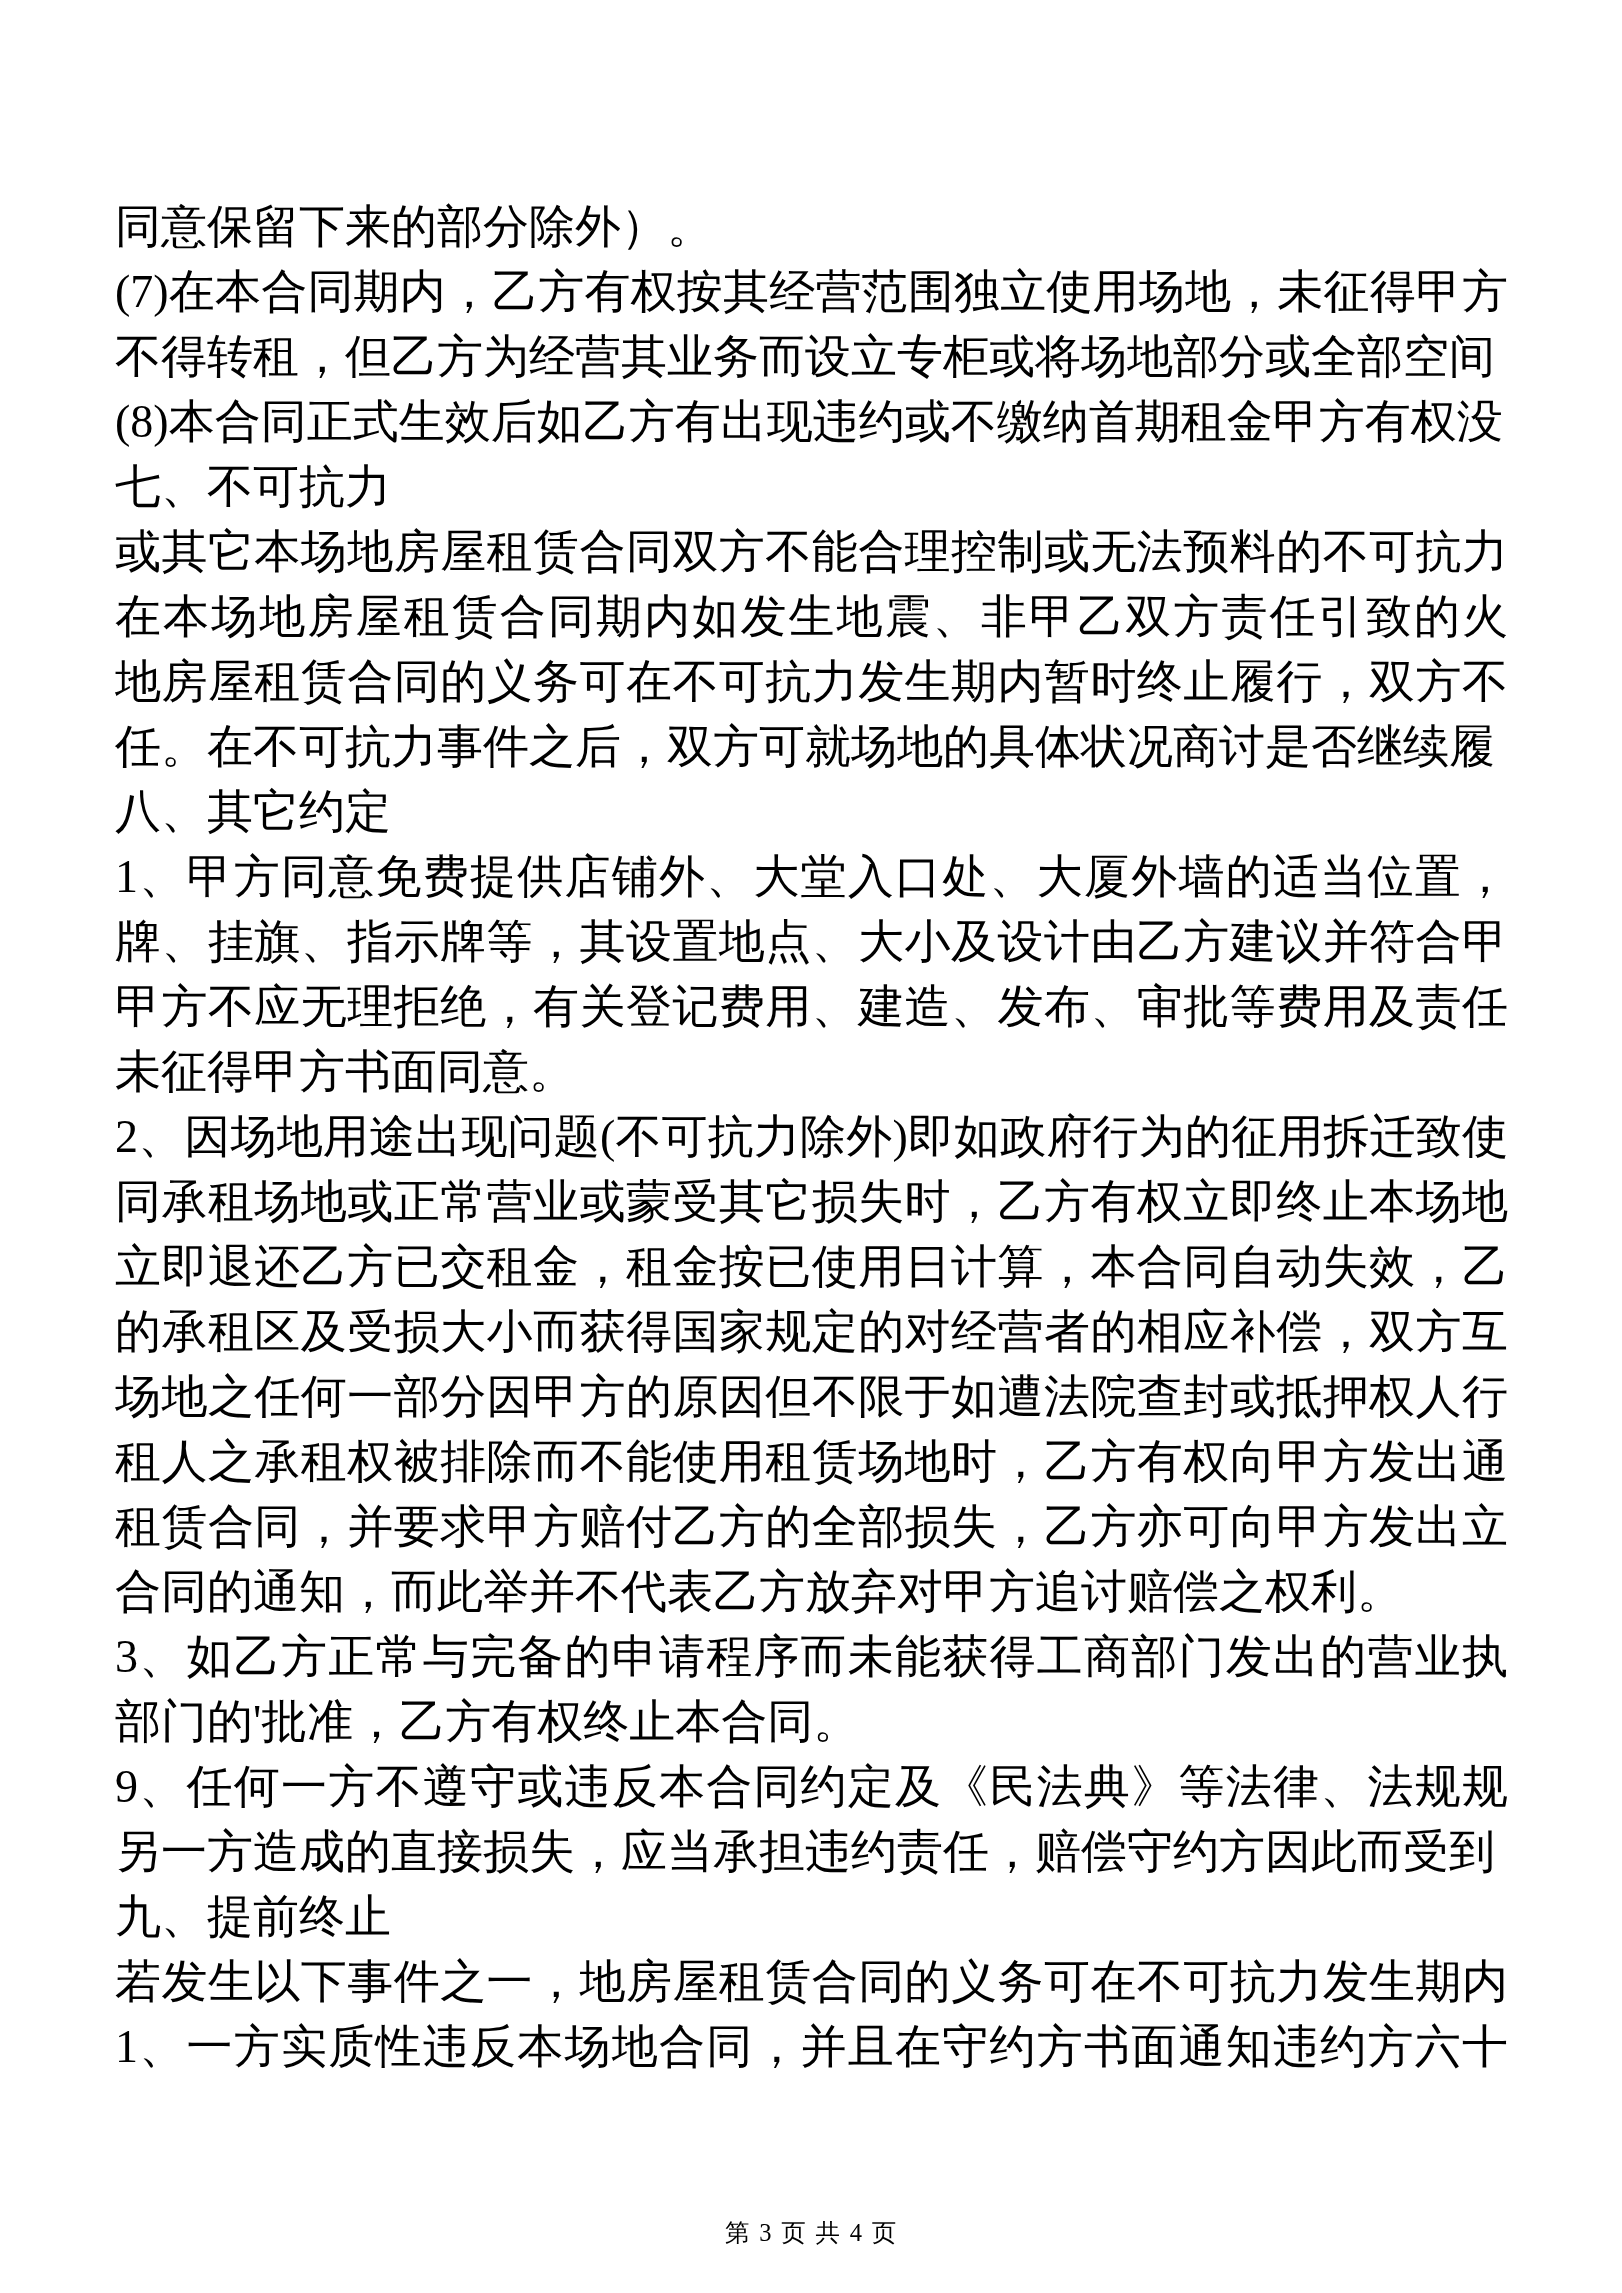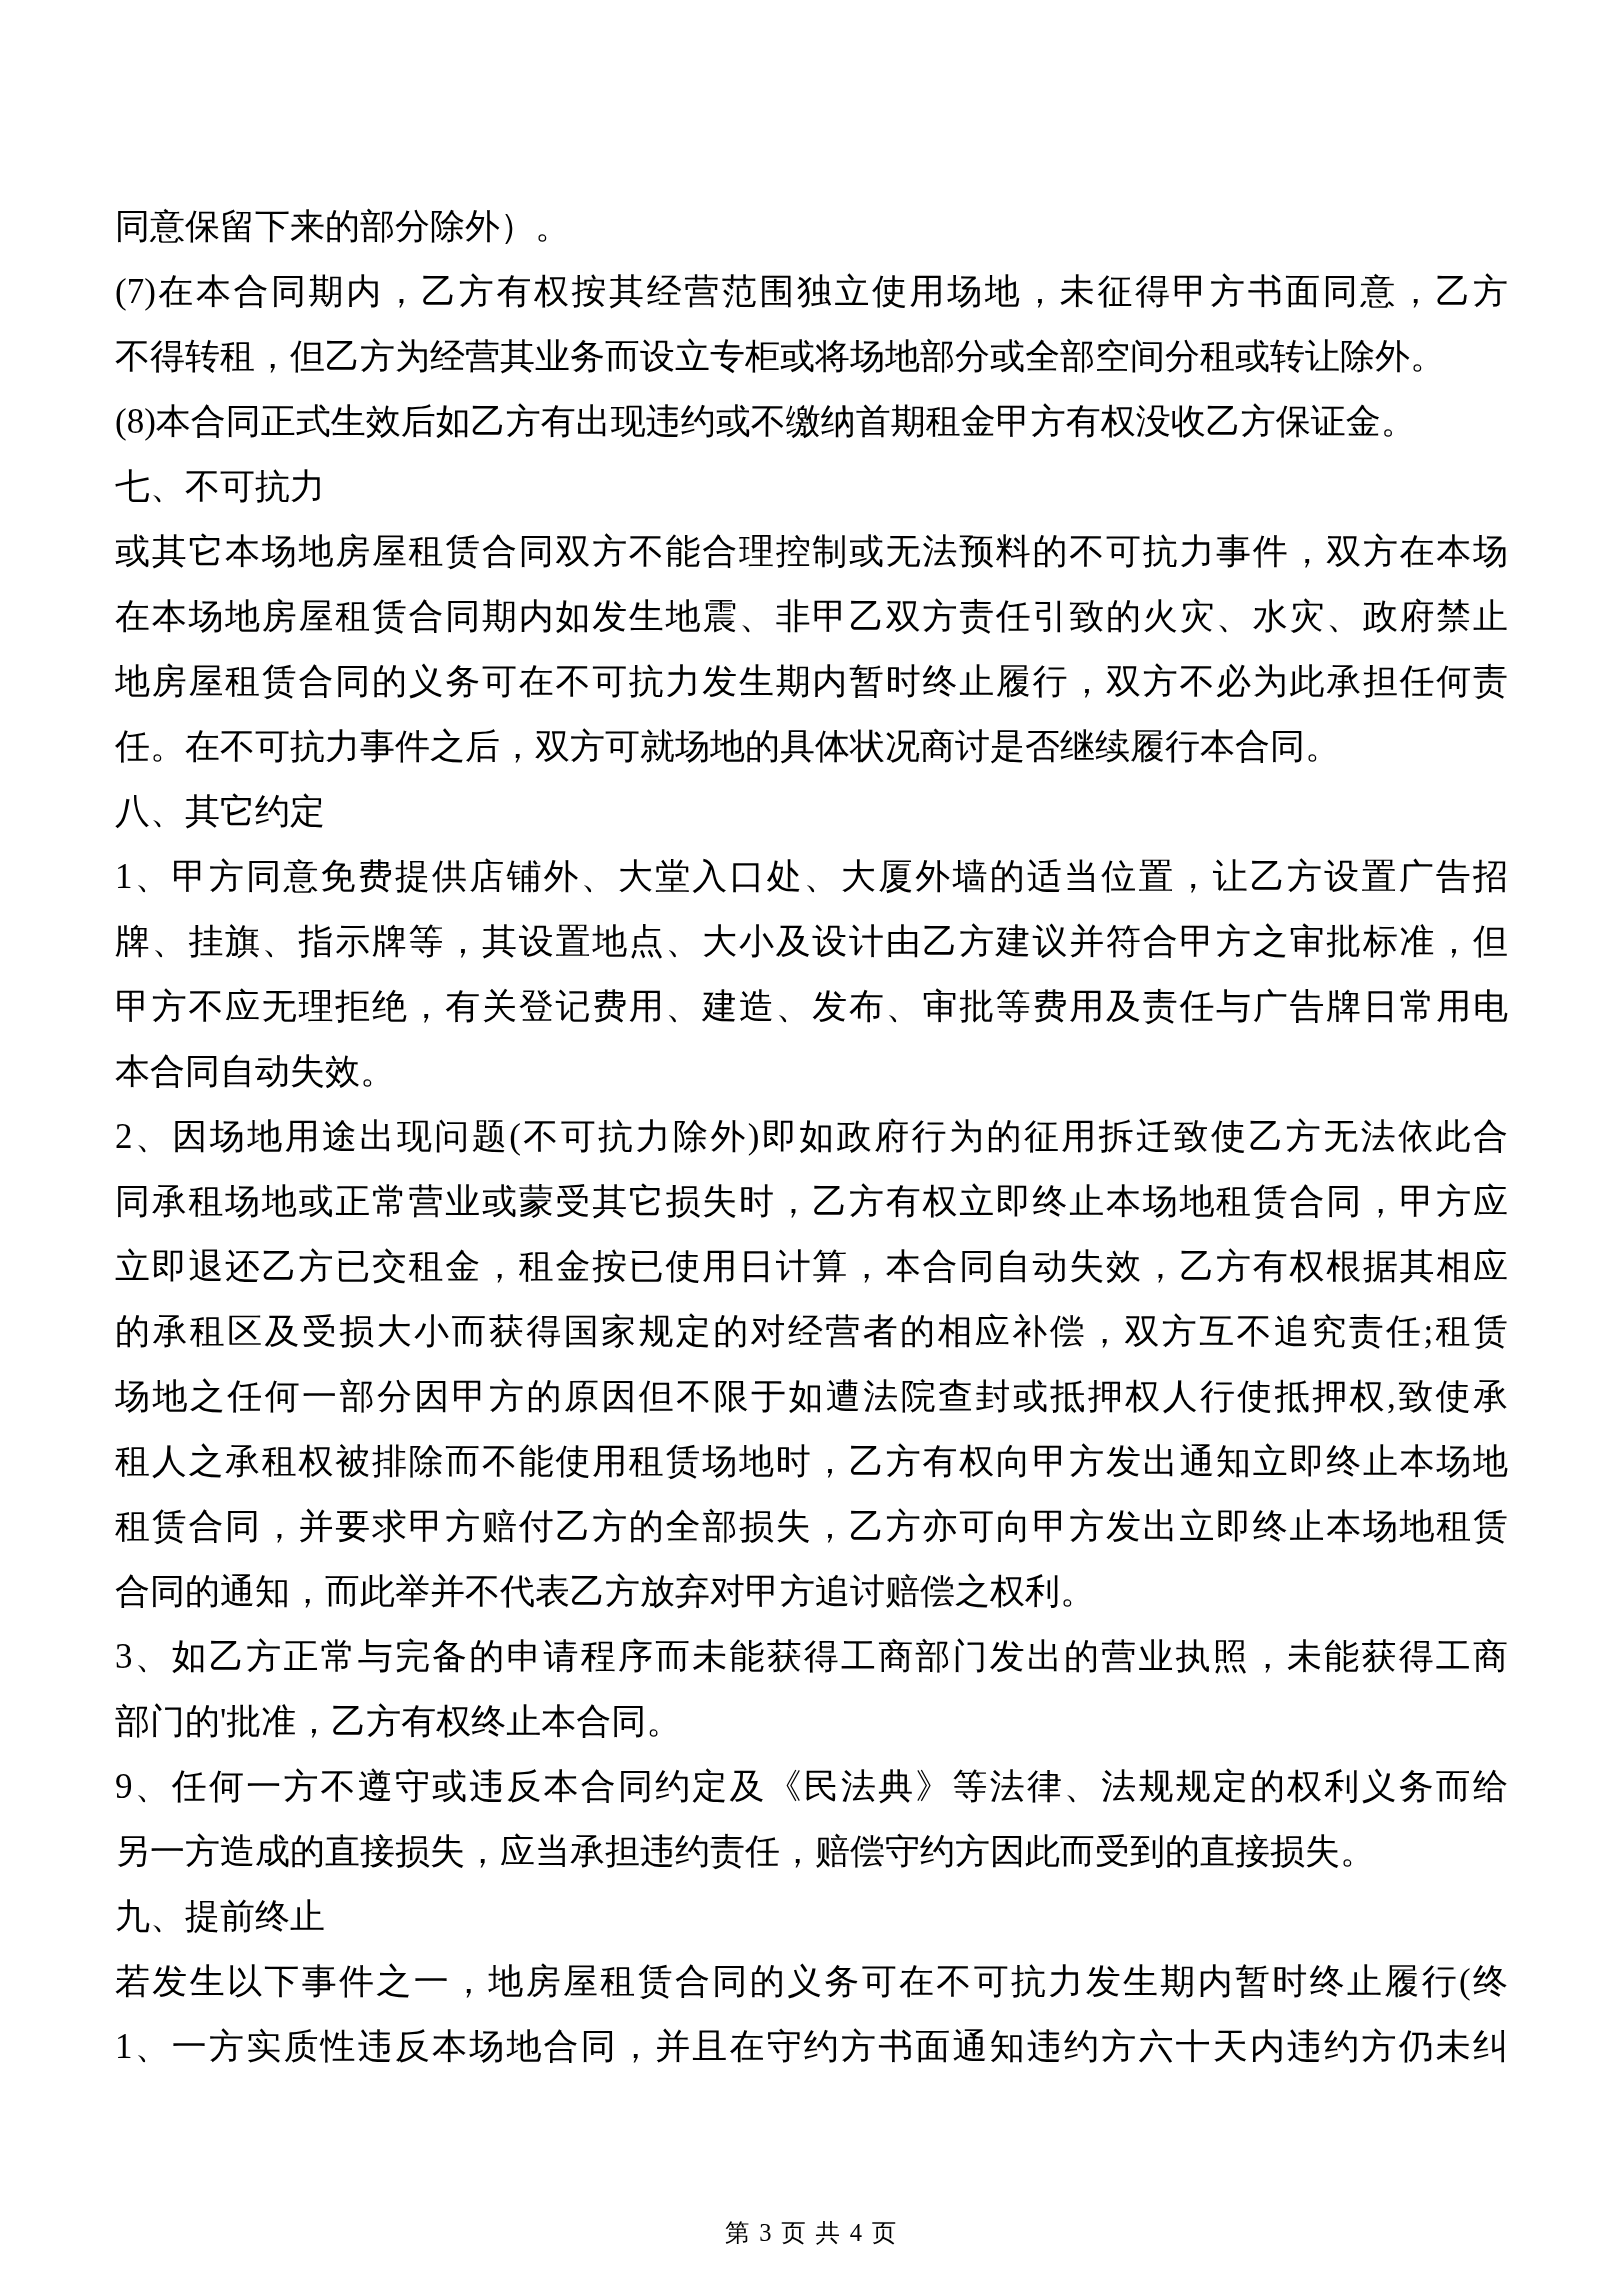--- a/index.html
+++ b/index.html
@@ -17,21 +17,21 @@
     inset: 0;
     background: #ffffff;
   }
   .doc-body {
     position: absolute;
     left: 115px;
     right: 115px;
     top: 194px;
   }
   .line {
-    font-size: 35px;
+    font-size: 46px;
     line-height: 65px;
     height: 65px;
     overflow: hidden;
     text-align: left;
     word-break: break-all;
   }
   .line.fill {
     text-align: justify;
     text-align-last: justify;
   }
@@ -57,21 +57,21 @@
       <div class="line">(8)本合同正式生效后如乙方有出现违约或不缴纳首期租金甲方有权没收乙方保证金。</div>
       <div class="line">七、不可抗力</div>
       <div class="line fill">或其它本场地房屋租赁合同双方不能合理控制或无法预料的不可抗力事件，双方在本场</div>
       <div class="line fill">在本场地房屋租赁合同期内如发生地震、非甲乙双方责任引致的火灾、水灾、政府禁止</div>
       <div class="line fill">地房屋租赁合同的义务可在不可抗力发生期内暂时终止履行，双方不必为此承担任何责</div>
       <div class="line">任。在不可抗力事件之后，双方可就场地的具体状况商讨是否继续履行本合同。</div>
       <div class="line">八、其它约定</div>
       <div class="line fill">1、甲方同意免费提供店铺外、大堂入口处、大厦外墙的适当位置，让乙方设置广告招</div>
       <div class="line fill">牌、挂旗、指示牌等，其设置地点、大小及设计由乙方建议并符合甲方之审批标准，但</div>
       <div class="line fill">甲方不应无理拒绝，有关登记费用、建造、发布、审批等费用及责任与广告牌日常用电</div>
-      <div class="line">本合同自动失效。</div>
+      <div class="line">未征得甲方书面同意。</div>
       <div class="line fill">2、因场地用途出现问题(不可抗力除外)即如政府行为的征用拆迁致使乙方无法依此合</div>
       <div class="line fill">同承租场地或正常营业或蒙受其它损失时，乙方有权立即终止本场地租赁合同，甲方应</div>
       <div class="line fill">立即退还乙方已交租金，租金按已使用日计算，本合同自动失效，乙方有权根据其相应</div>
       <div class="line fill">的承租区及受损大小而获得国家规定的对经营者的相应补偿，双方互不追究责任;租赁</div>
       <div class="line fill">场地之任何一部分因甲方的原因但不限于如遭法院查封或抵押权人行使抵押权,致使承</div>
       <div class="line fill">租人之承租权被排除而不能使用租赁场地时，乙方有权向甲方发出通知立即终止本场地</div>
       <div class="line fill">租赁合同，并要求甲方赔付乙方的全部损失，乙方亦可向甲方发出立即终止本场地租赁</div>
       <div class="line">合同的通知，而此举并不代表乙方放弃对甲方追讨赔偿之权利。</div>
       <div class="line fill">3、如乙方正常与完备的申请程序而未能获得工商部门发出的营业执照，未能获得工商</div>
       <div class="line">部门的'批准，乙方有权终止本合同。</div>

